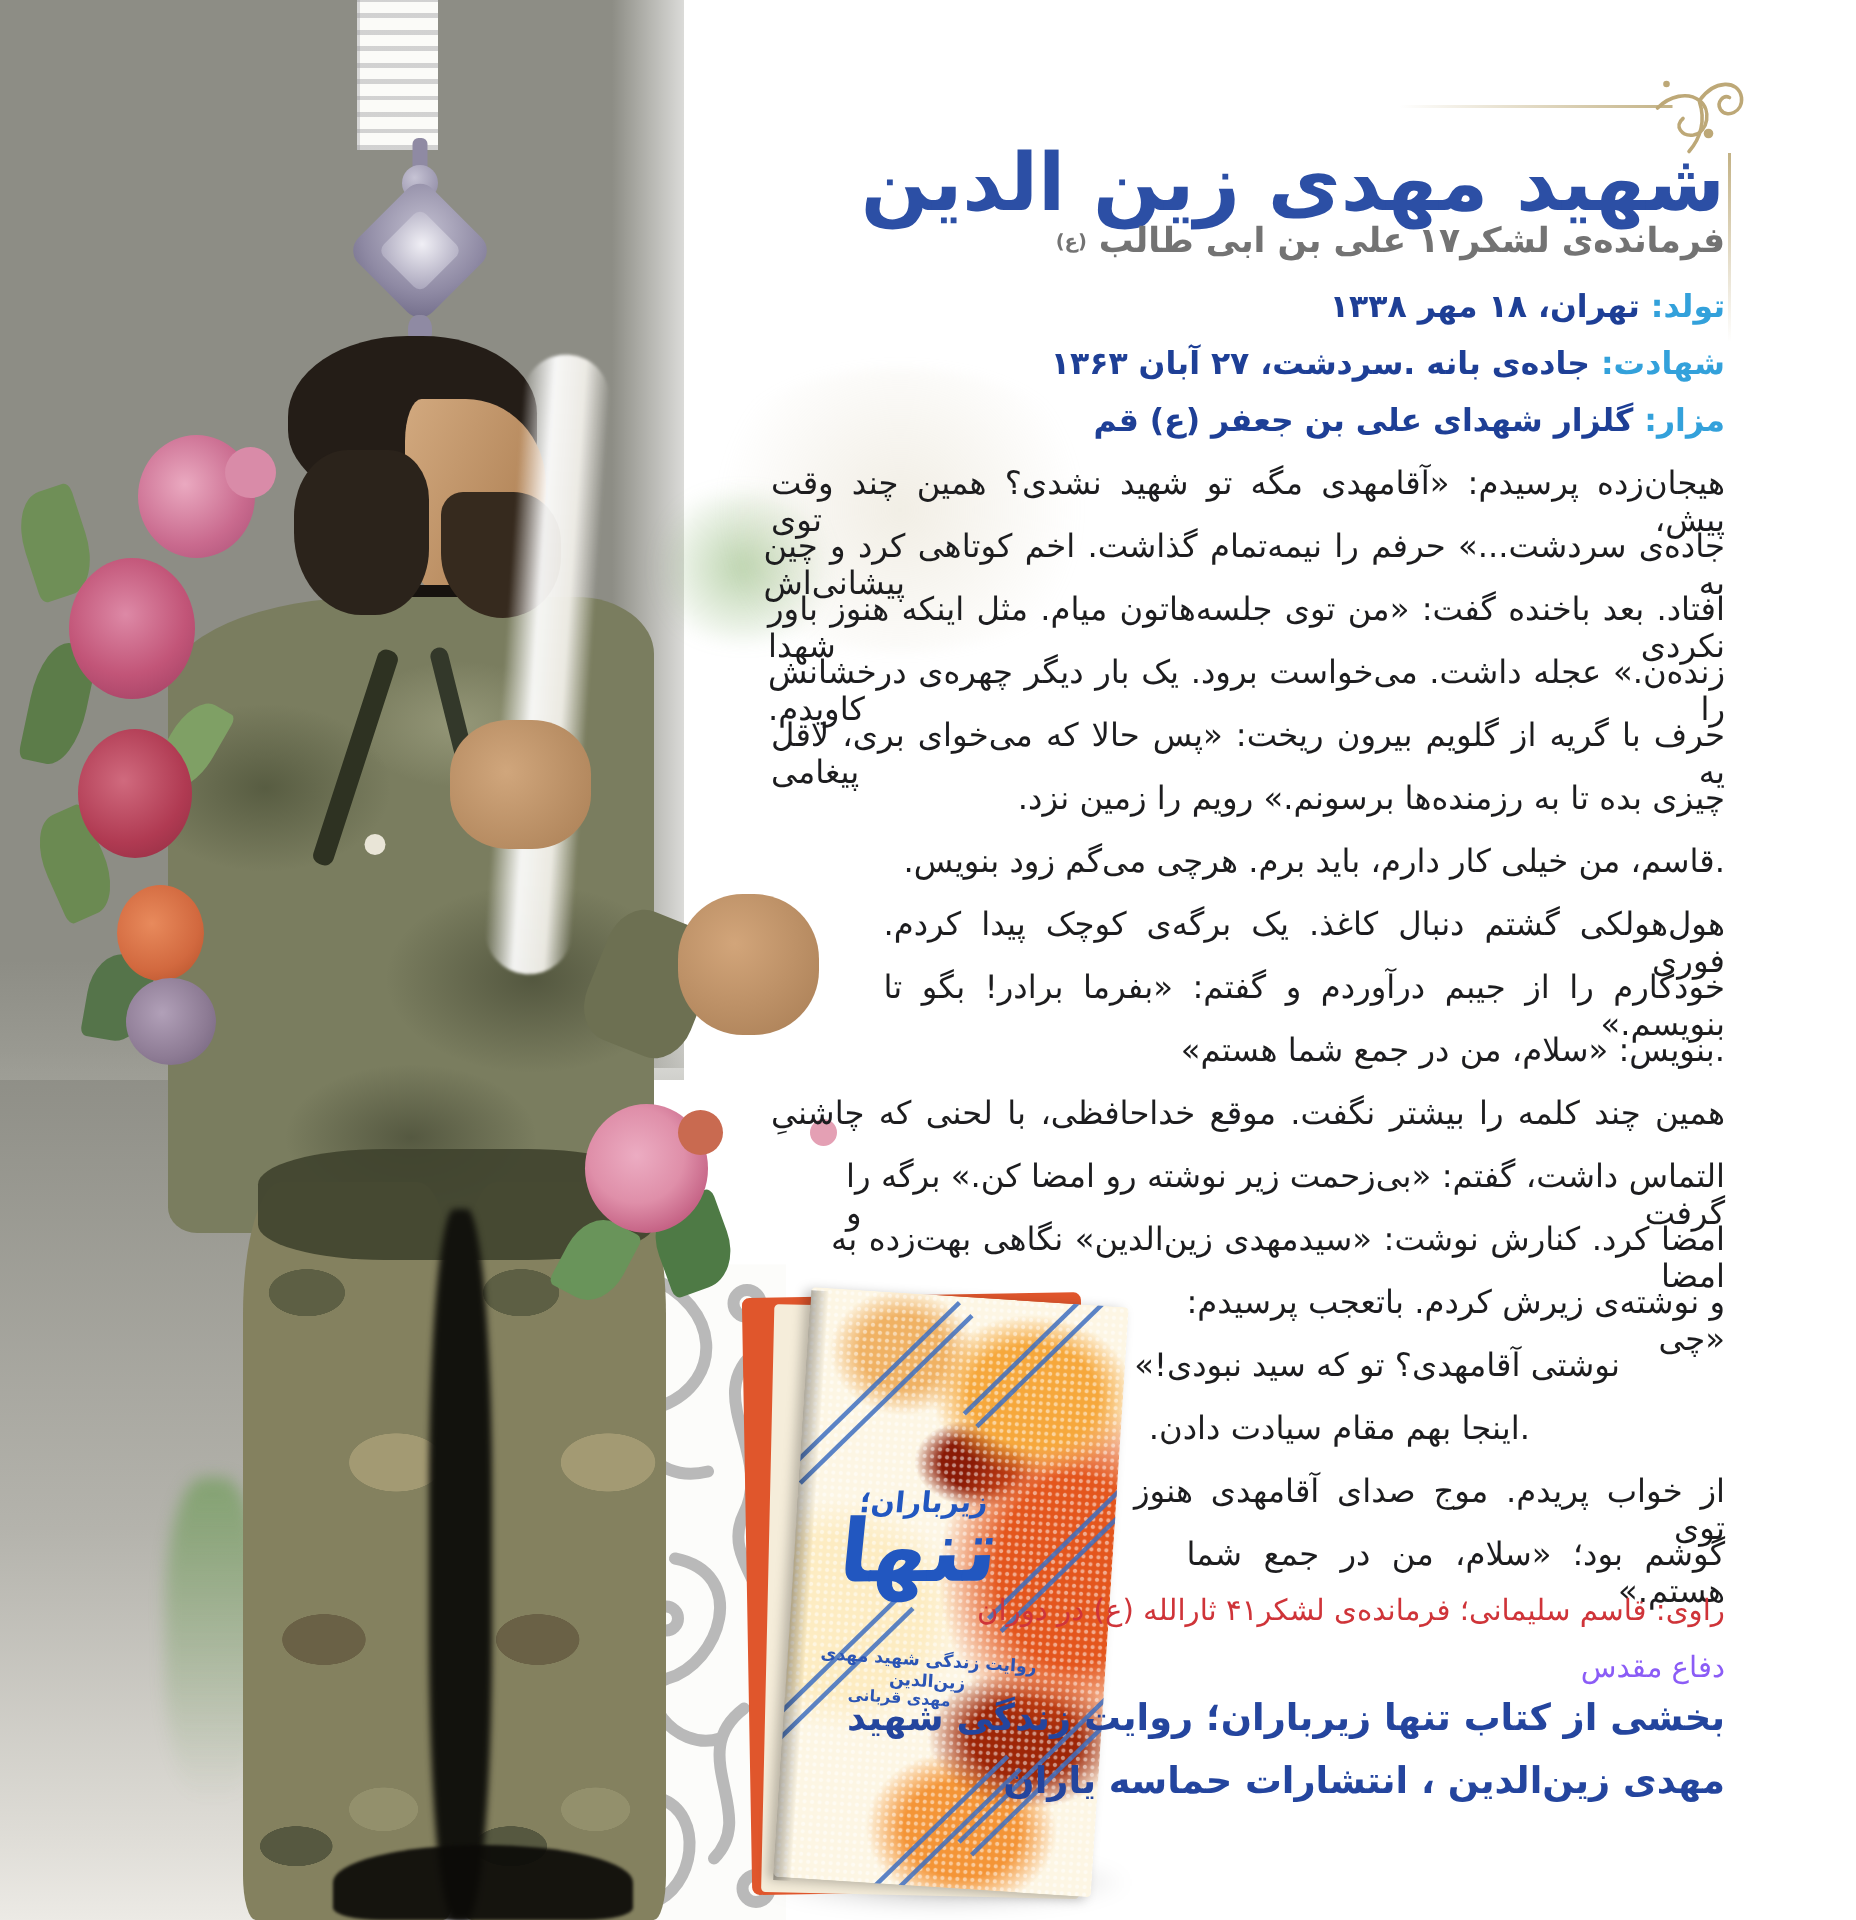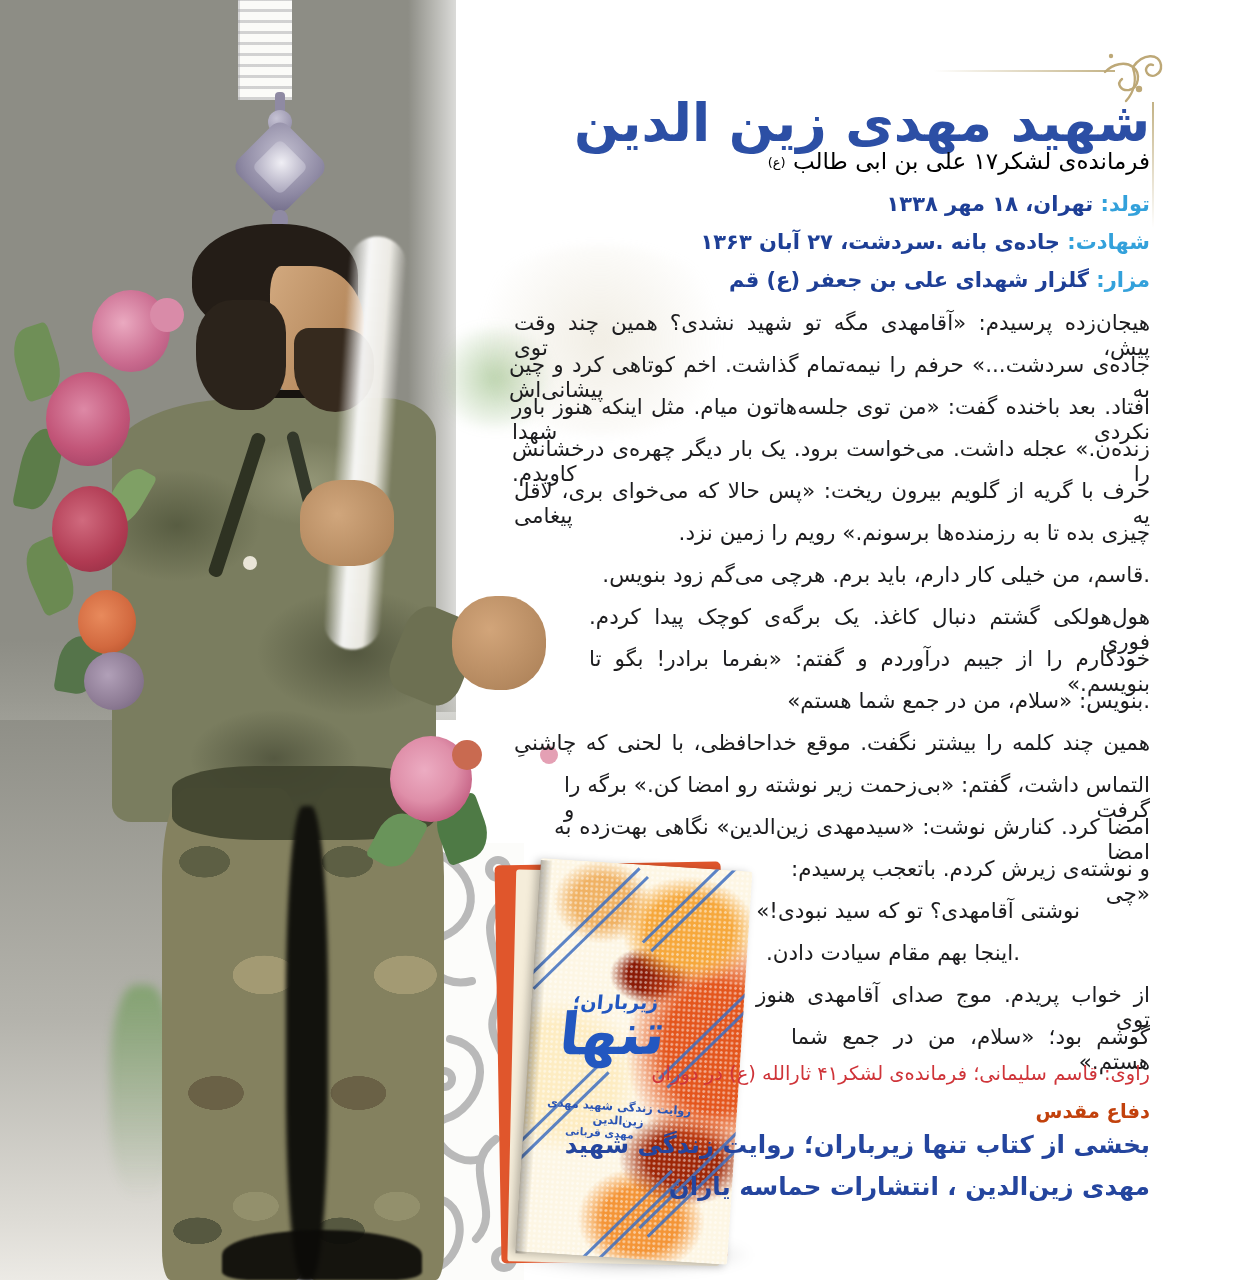--- a/index.html
+++ b/index.html
@@ -119,32 +119,32 @@
   
   .gold-hline{left:933px;top:70px;width:182px;height:2px;z-index:3;
               background:linear-gradient(to left,#c3b285,rgba(195,178,133,0));}
   .gold-vline{left:1152px;top:102px;width:2px;height:126px;z-index:3;
               background:linear-gradient(to bottom,#c3b285,rgba(195,178,133,0));}
   .flourish{left:1103px;top:44px;width:62px;height:62px;z-index:3;}
 
   
   .rtl{direction:rtl;}
   .title{right:87px;top:92px;font-size:53px;font-weight:bold;color:#2c4fa5;z-index:10;letter-spacing:-1px;}
-  .subtitle{right:87px;top:148px;font-size:23px;font-weight:normal;color:#000000;z-index:10;}
+  .subtitle{right:87px;top:148px;font-size:23px;font-weight:bold;color:#737373;z-index:10;}
   .hon{font-size:13px;vertical-align:middle;}
   .info-row{right:87px;z-index:10;font-size:21px;font-weight:bold;}
   .info-label{color:#33a1db;}
   .info-value{color:#1e3f96;}
   .bodytext{left:0;top:0;right:87px;z-index:11;}
   .bl{position:absolute;font-size:21.5px;color:#1d1d1f;white-space:nowrap;direction:rtl;}
   .j{white-space:normal;text-align:justify;text-align-last:justify;margin-left:44px;}
   .r{right:0;text-align:right;}
   .narr{right:87px;top:1062px;font-size:19.5px;color:#cf3439;z-index:11;}
   .narr b{font-weight:normal;margin-top:24px;}
-  .narr2{right:87px;top:1100px;font-size:19.5px;font-weight:bold;color:#c2410c;z-index:11;}
+  .narr2{right:87px;top:1100px;font-size:19.5px;font-weight:normal;color:#8b5cf6;z-index:11;}
   .src1{right:87px;top:1130px;font-size:24.5px;font-weight:bold;color:#24459e;z-index:11;}
   .src2{right:87px;top:1172px;font-size:24.5px;font-weight:bold;color:#24459e;z-index:11;text-align:center;}
 </style>
 </head>
 <body>
 
 <div class="page">
 
   <div class="abs gray-main"></div>
   <div class="abs gray-lower"></div>

